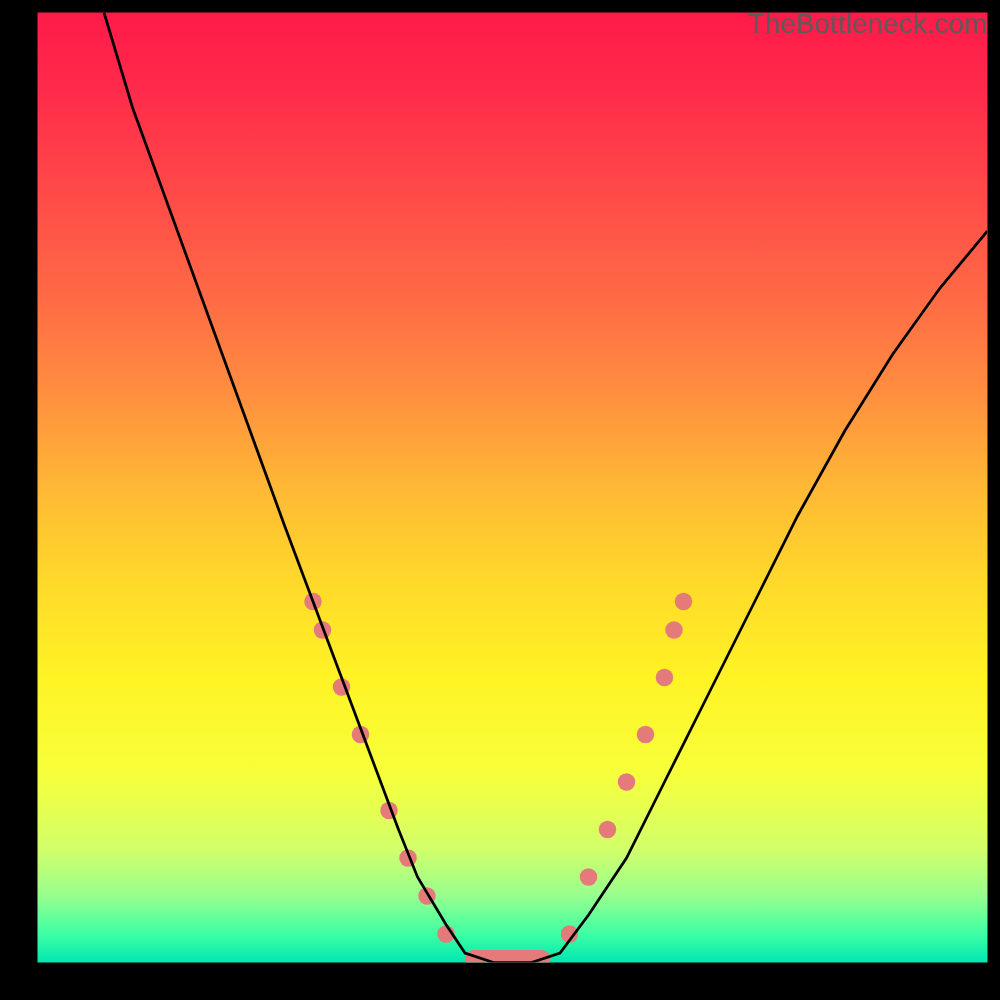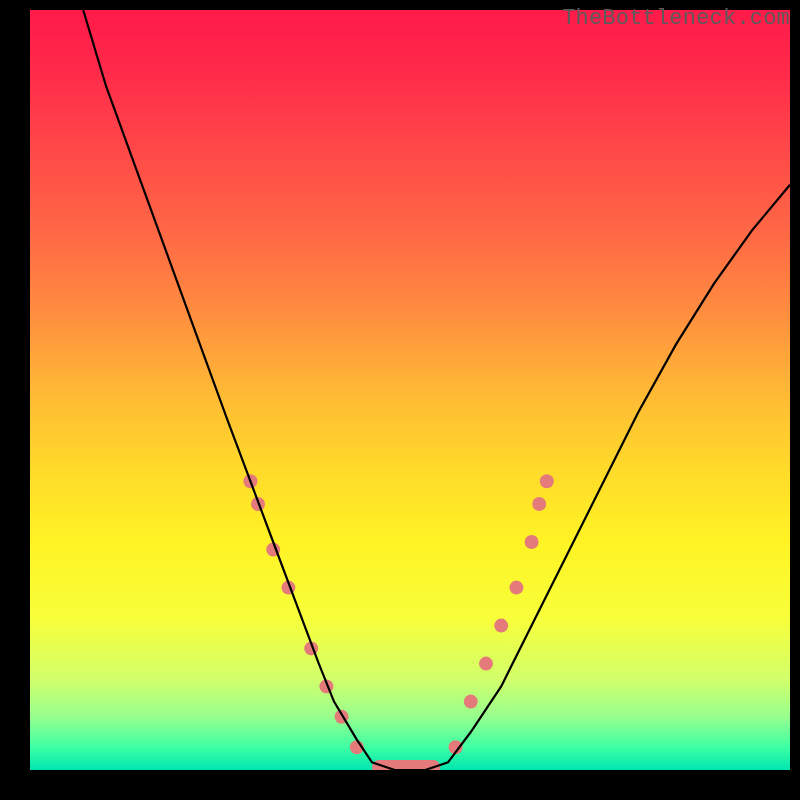--- a/index.html
+++ b/index.html
@@ -11,21 +11,20 @@
     background: #000;
     font-family: Arial, Helvetica, sans-serif;
   }
   .frame {
     position: absolute;
     left: 0;
     top: 0;
     width: 800px;
     height: 800px;
     background: #000;
-    font-family: Liberation Mono, monospace;
   }
   .plot {
     position: absolute;
     left: 30px;
     top: 10px;
     width: 760px;
     height: 760px;
   }
   .gradient {
     position: absolute;

